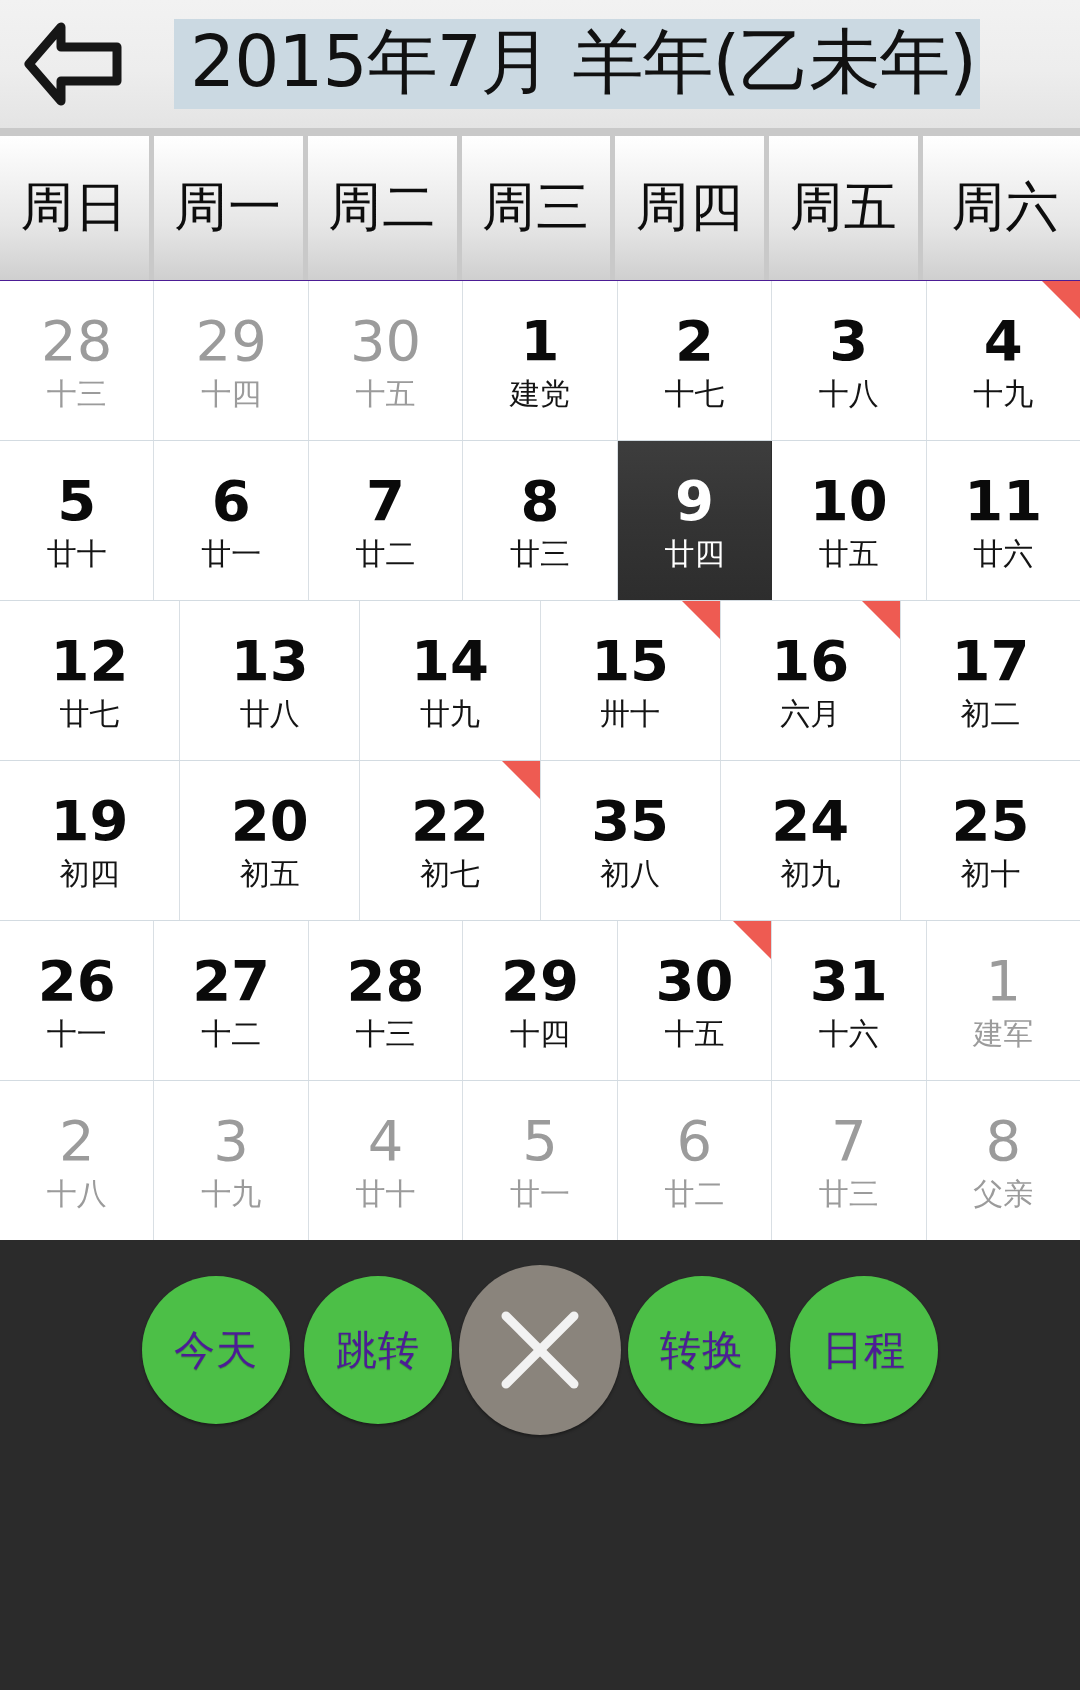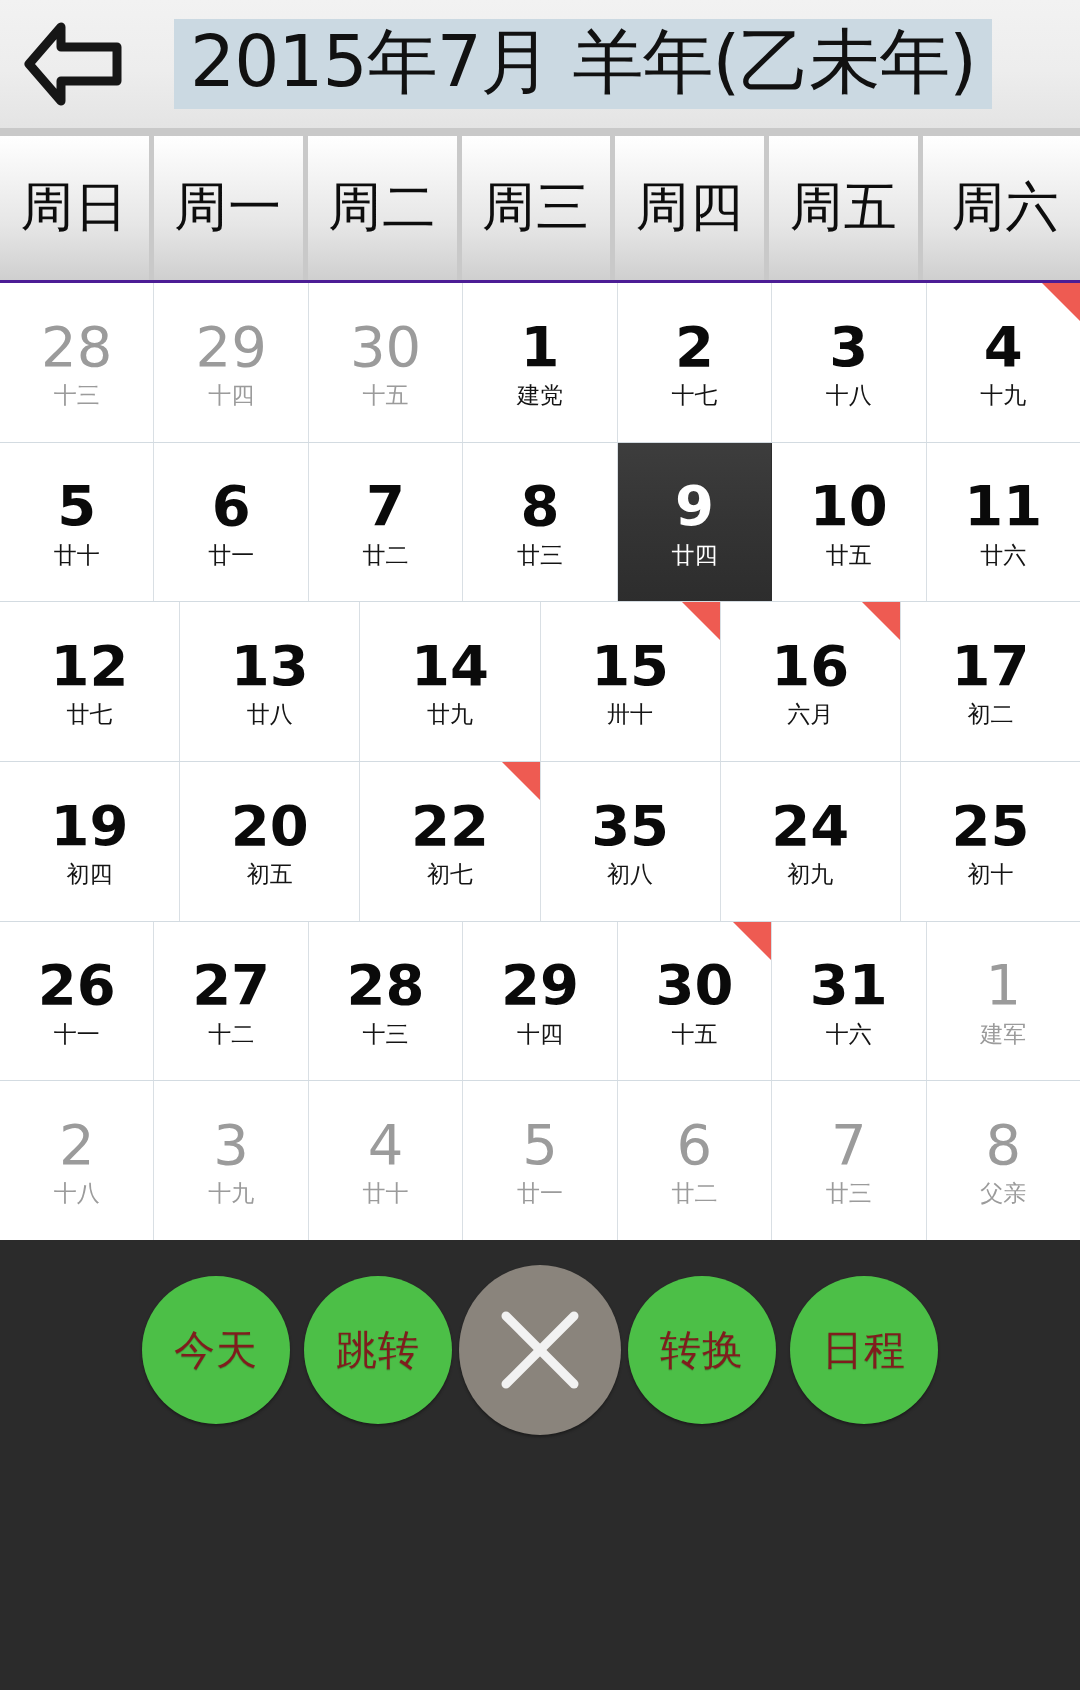--- a/index.html
+++ b/index.html
@@ -38,21 +38,21 @@
     display: flex;
     align-items: center;
     justify-content: center;
     flex: 0 0 110px;
   }
   .back-btn svg { display: block; }
 
   .title-wrap {
     margin-left: 46px;
     background: #cbd9e2;
-    padding: 4px 16px 8px 16px;
+    padding: 4px 4px 8px 16px;
     display: inline-block;
   }
   .title {
     font-size: 71px;
     font-weight: 400;
     color: #111111;
     letter-spacing: -1px;
     line-height: 1.1;
     white-space: nowrap;
     font-family: "DejaVu Sans", "Liberation Sans", sans-serif;
@@ -83,21 +83,21 @@
     font-family: "DejaVu Sans", "Liberation Sans", sans-serif;
     letter-spacing: 1px;
   }
 
   
   .grid {
     flex: 1 1 auto;
     display: flex;
     flex-direction: column;
     background: #ffffff;
-    border-top: 3px solid #4c1d95;
+    border-top: 1px solid #4c1d95;
   }
   .wrow {
     flex: 1 1 0;
     display: flex;
     border-bottom: 1px solid #d3dbe1;
   }
   .wrow:last-child { border-bottom: none; }
 
   .day {
     flex: 1 1 0;
@@ -113,21 +113,21 @@
   .day:last-child { border-right: none; }
 
   .day .num {
     font-size: 56px;
     font-weight: 700;
     color: #0a0a0a;
     line-height: 1.02;
     font-family: "DejaVu Sans", "Liberation Sans", sans-serif;
   }
   .day .lunar {
-    font-size: 23px;
+    font-size: 30px;
     color: #141414;
     margin-top: 9px;
     line-height: 1.0;
     font-family: "DejaVu Sans", "Liberation Sans", sans-serif;
   }
 
   
   .day.other .num { color: #9b9b9b; font-weight: 400; }
   .day.other .lunar { color: #9b9b9b; }
 
@@ -172,21 +172,21 @@
     height: 148px;
     border-radius: 50%;
     background: #4cbf47;
     display: flex;
     align-items: center;
     justify-content: center;
     box-shadow: 0 2px 3px rgba(0,0,0,0.35);
   }
   .tb-btn .tlabel {
     font-size: 41px;
-    color: #7f1d1d;
+    color: #4c1d95;
     font-weight: 400;
     letter-spacing: 1px;
     font-family: "DejaVu Sans", "Liberation Sans", sans-serif;
     text-shadow: 0 1px 1px rgba(0,0,0,0.22);
   }
   .tb-btn.close {
     width: 170px;
     height: 170px;
     background: #8a847c;
     margin-top: -11px;

